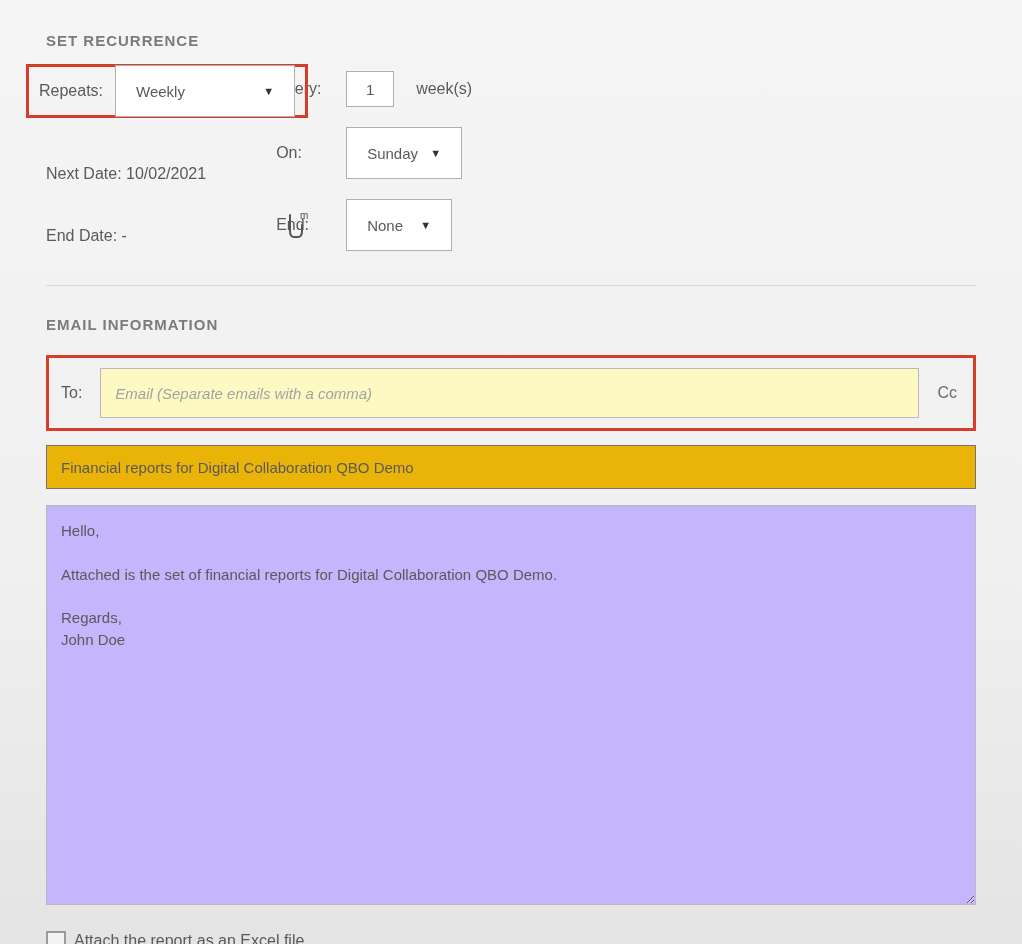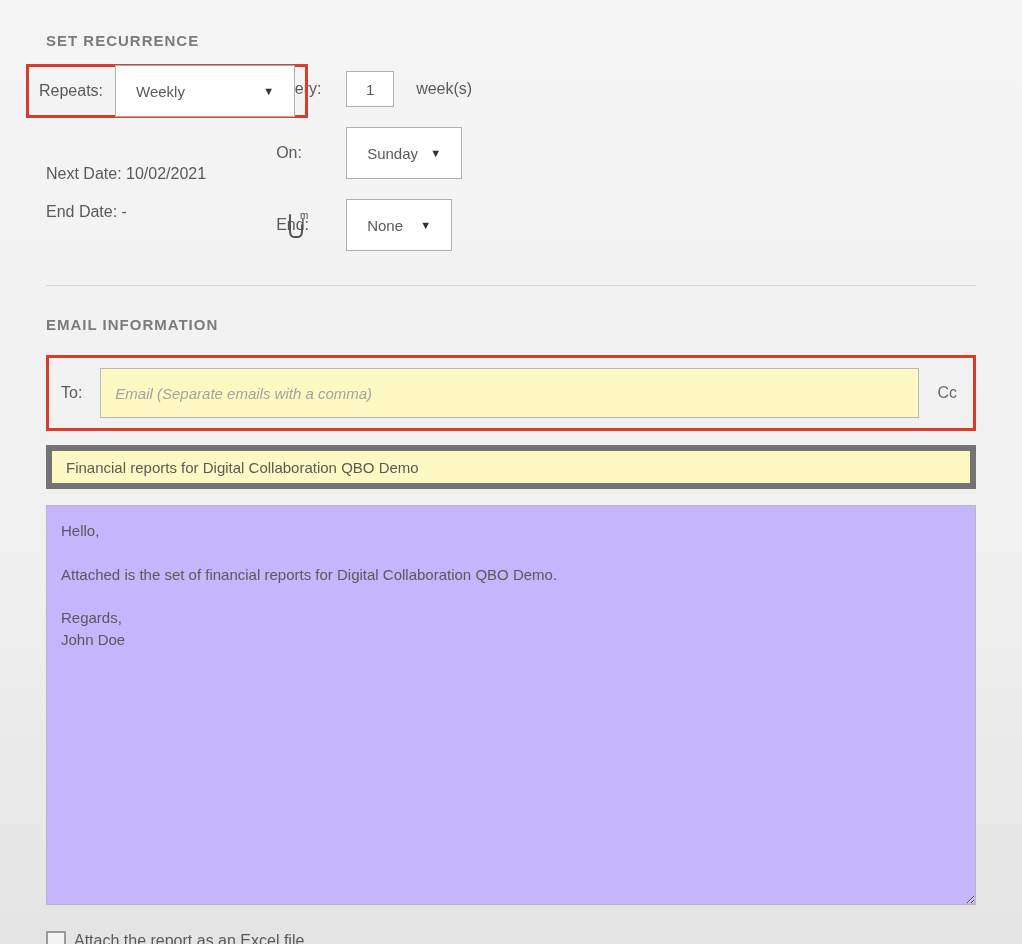--- a/index.html
+++ b/index.html
@@ -96,22 +96,22 @@
       padding: 0 14px;
       font-size: 15px;
       color: #5a5a5a;
       font-style: italic;
     }
     .email-to-input::placeholder { color: #a3a3a3; font-style: italic; }
     .cc-label { font-size: 16px; color: #6a6a6a; cursor: pointer; }
     .subject-input {
       width: 100%;
       height: 44px;
-      border: 6px solid #737373;
-      background: #fef9c3;
+      border: 1px solid #737373;
+      background: #eab308;
       padding: 0 14px;
       font-size: 15px;
       color: #5a5a5a;
       margin-bottom: 16px;
     }
     .body-area {
       width: 100%;
       height: 400px;
       border: 1px solid #b9b9b9;
       background: #c4b5fd;
@@ -148,21 +148,21 @@
           <span>Weekly</span>
           <span class="caret">▼</span>
         </div>
       </div>
 
       <div class="static-line" style="margin-top:86px;">
         <span>Next Date:</span>
         <span>10/02/2021</span>
       </div>
 
-      <div class="static-line" style="margin-top:20px;">
+      <div class="static-line" style="margin-top:44px;">
         <span>End Date:</span>
         <span>-</span>
       </div>
 
       <svg class="cursor-icon" viewBox="0 0 40 40">
         <path d="M14 10 L14 24 Q14 30 18 30 L22 30 Q26 30 26 24 L26 18" fill="none" stroke="#555" stroke-width="2" stroke-linecap="round"></path>
         <path d="M14 18 L14 8" fill="none" stroke="#555" stroke-width="2" stroke-linecap="round"></path>
         <text x="24" y="12" font-size="10" fill="#555">m</text>
       </svg>
     </div>

